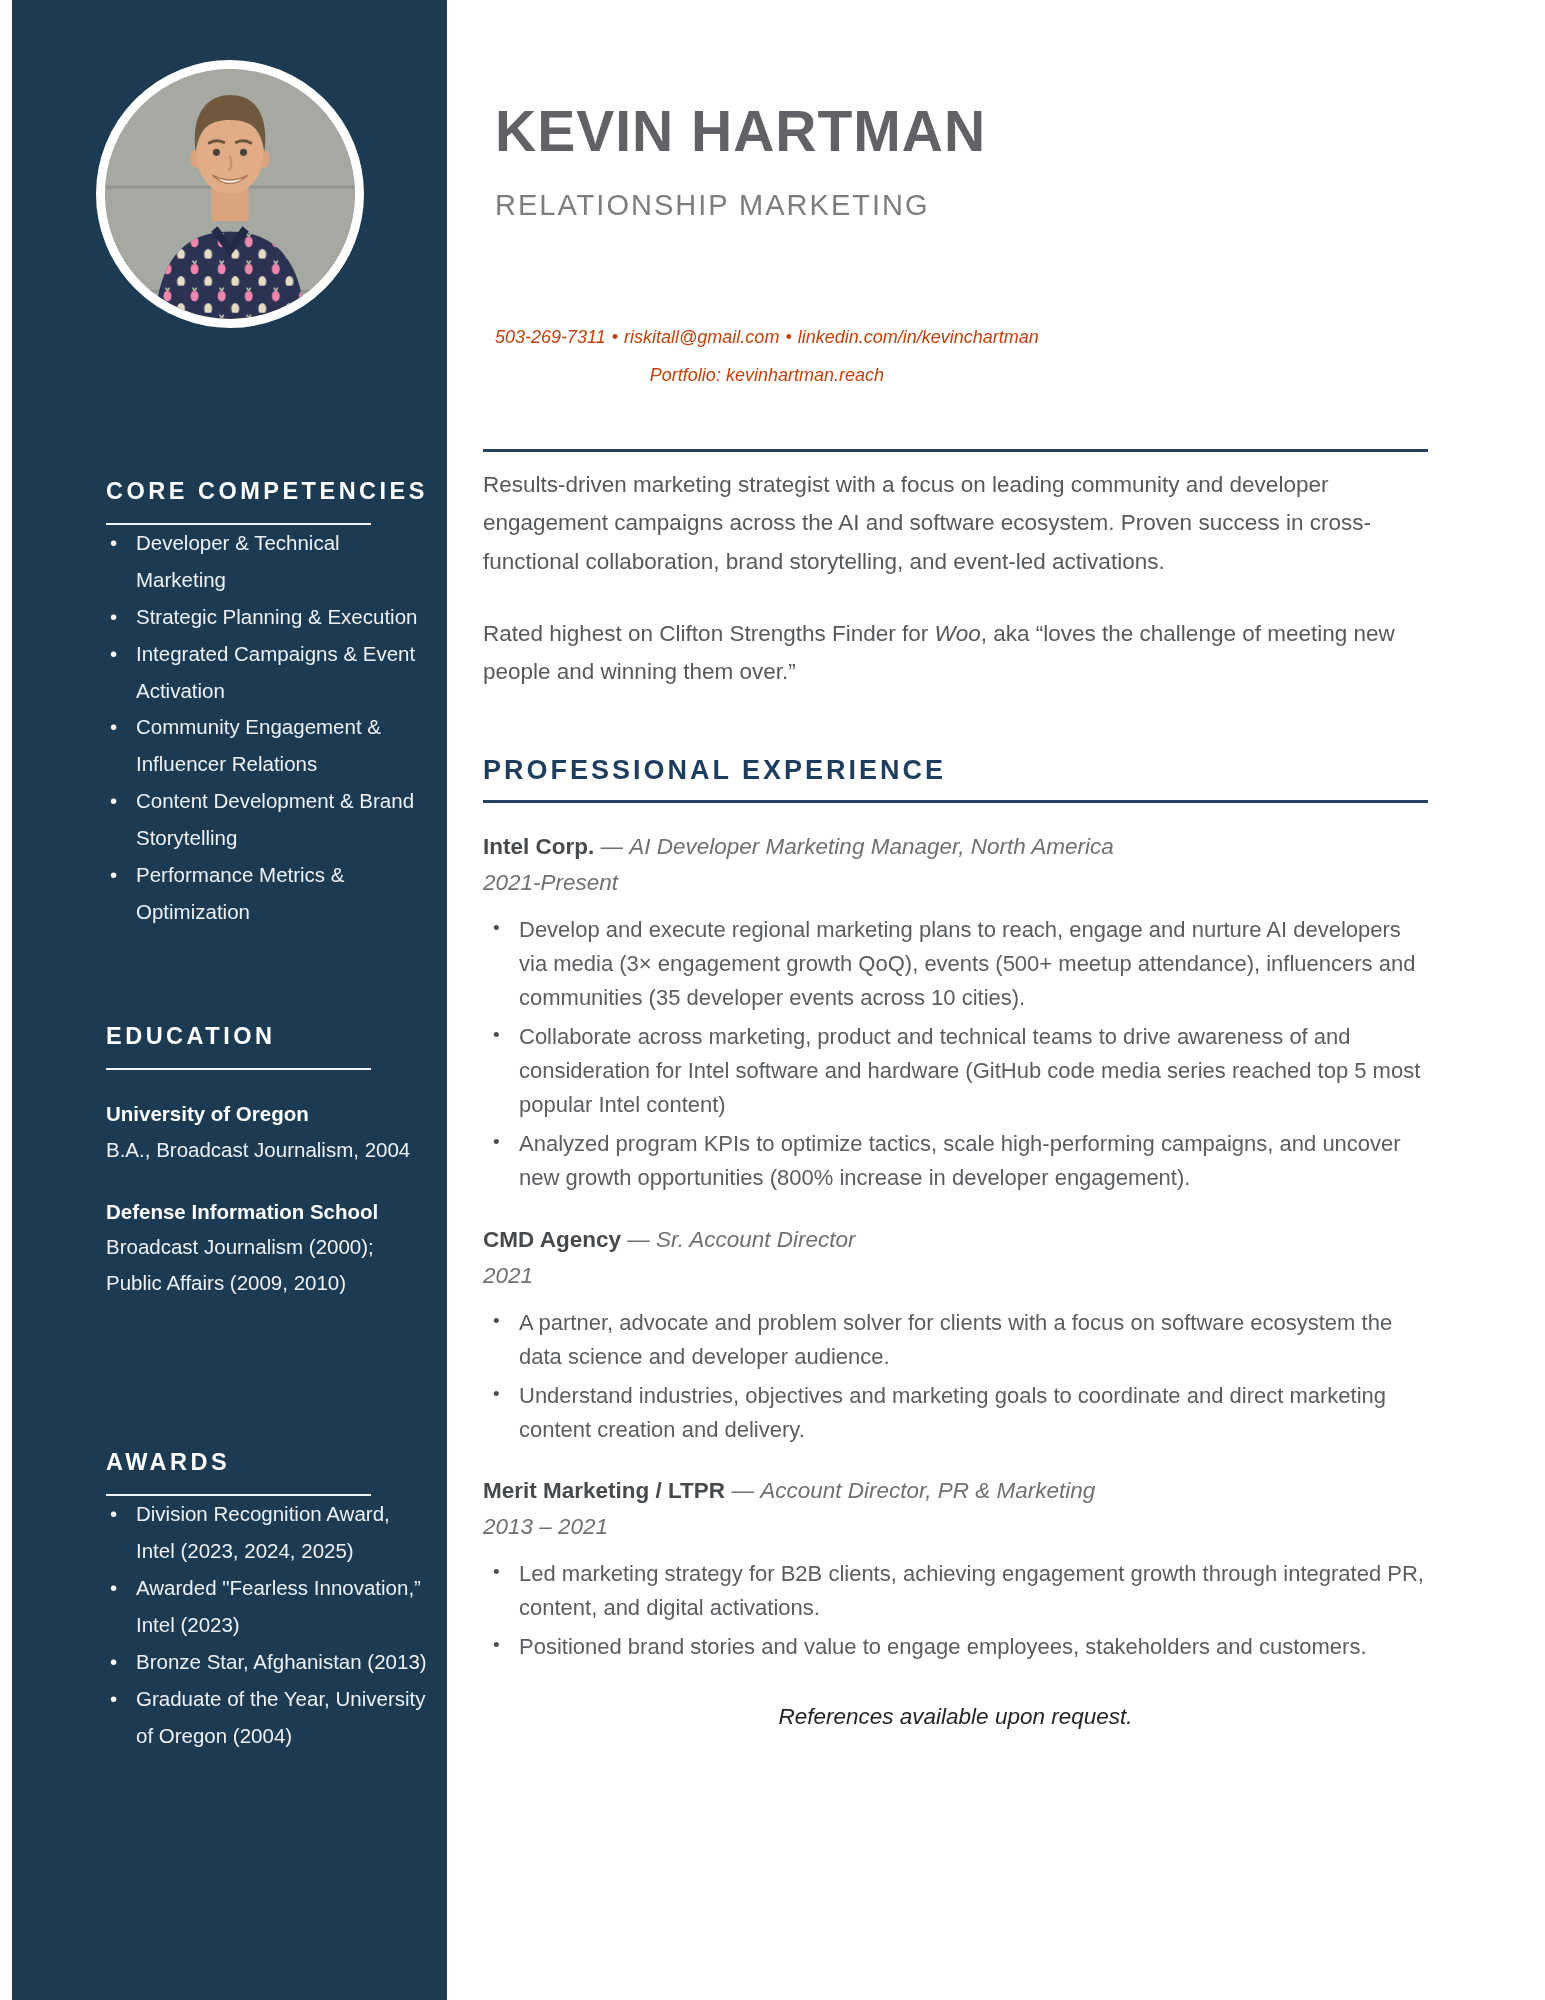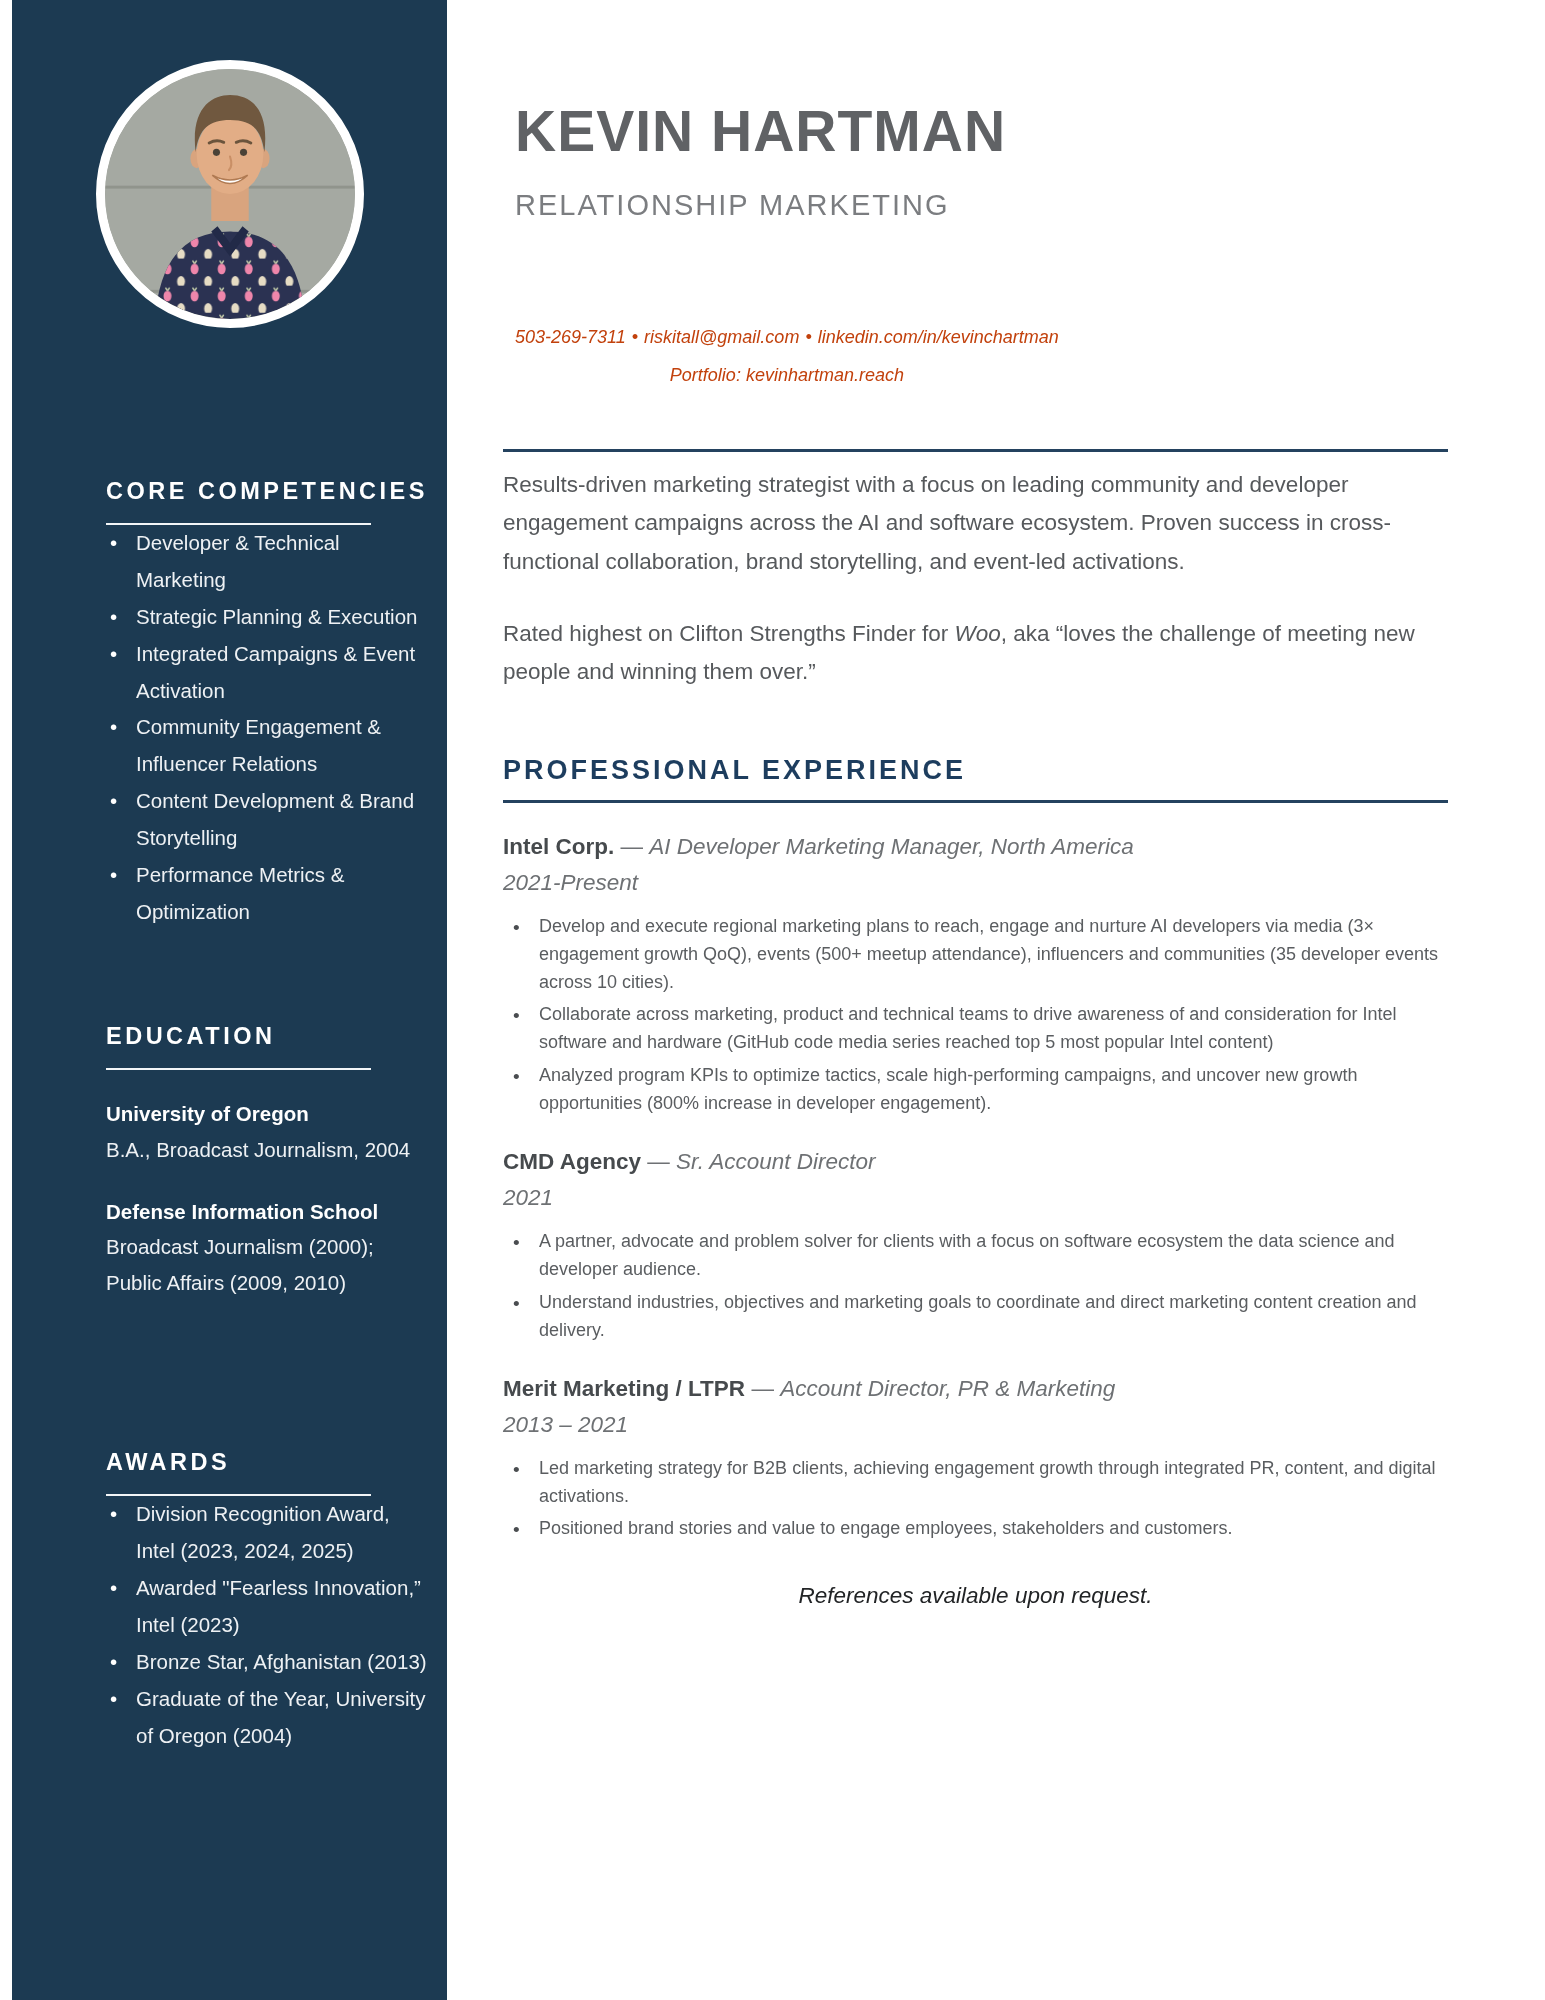--- a/index.html
+++ b/index.html
@@ -32,21 +32,21 @@
   ul.side-list { list-style:none; font-size:20.5px; line-height:1.8; color:#eef1f4; }
   ul.side-list li { position:relative; padding-left:30px; }
   ul.side-list li::before {
     content:"•"; position:absolute; left:4px; top:0; color:#ffffff; font-size:20.5px;
   }
   .edu-entry { margin-top:26px; font-size:20.5px; line-height:1.75; }
   .edu-entry .school { font-weight:bold; color:#ffffff; display:block; }
   .edu-entry .detail { color:#eef1f4; display:block; }
   
   .main {
-    position:absolute; left:435px; top:0; width:1110px; height:2000px;
+    position:absolute; left:415px; top:0; width:1110px; height:2000px;
     padding:0 97px 0 68px; color:#55585c;
   }
   .name {
     margin-top:100px; font-size:57px; font-weight:bold; letter-spacing:1px;
     color:#606265; line-height:1.1; padding-left:12px;
   }
   .subtitle {
     margin-top:26px; font-size:29px; font-weight:normal; letter-spacing:2px;
     color:#7b7d80; padding-left:12px;
   }
@@ -61,21 +61,21 @@
   .summary .woo { font-style:italic; }
   .exp-heading {
     margin-top:64px; font-size:27px; font-weight:bold; letter-spacing:3px; color:#1d3d5e;
   }
   .rule-navy.thin { margin-top:14px; height:2.5px; }
   .job-head { margin-top:26px; font-size:22.5px; line-height:1.6; }
   .job-head .company { font-weight:bold; color:#464a4d; }
   .job-head .dash { color:#6e7174; }
   .job-head .role { font-style:italic; color:#6e7174; }
   .job-head .dates { display:block; font-style:italic; color:#6e7174; }
-  ul.job-bullets { list-style:none; margin-top:12px; font-size:18px; line-height:1.55; color:#5a5d60; }
+  ul.job-bullets { list-style:none; margin-top:12px; font-size:22px; line-height:1.55; color:#5a5d60; }
   ul.job-bullets li { position:relative; padding-left:36px; margin-bottom:5px; }
   ul.job-bullets li::before {
     content:"•"; position:absolute; left:10px; top:0; color:#4a4d50; font-size:19px;
   }
   .references {
     margin-top:40px; text-align:center; font-style:italic; font-weight:normal;
     font-size:22.5px; color:#222426;
   }
 </style>
 </head>

